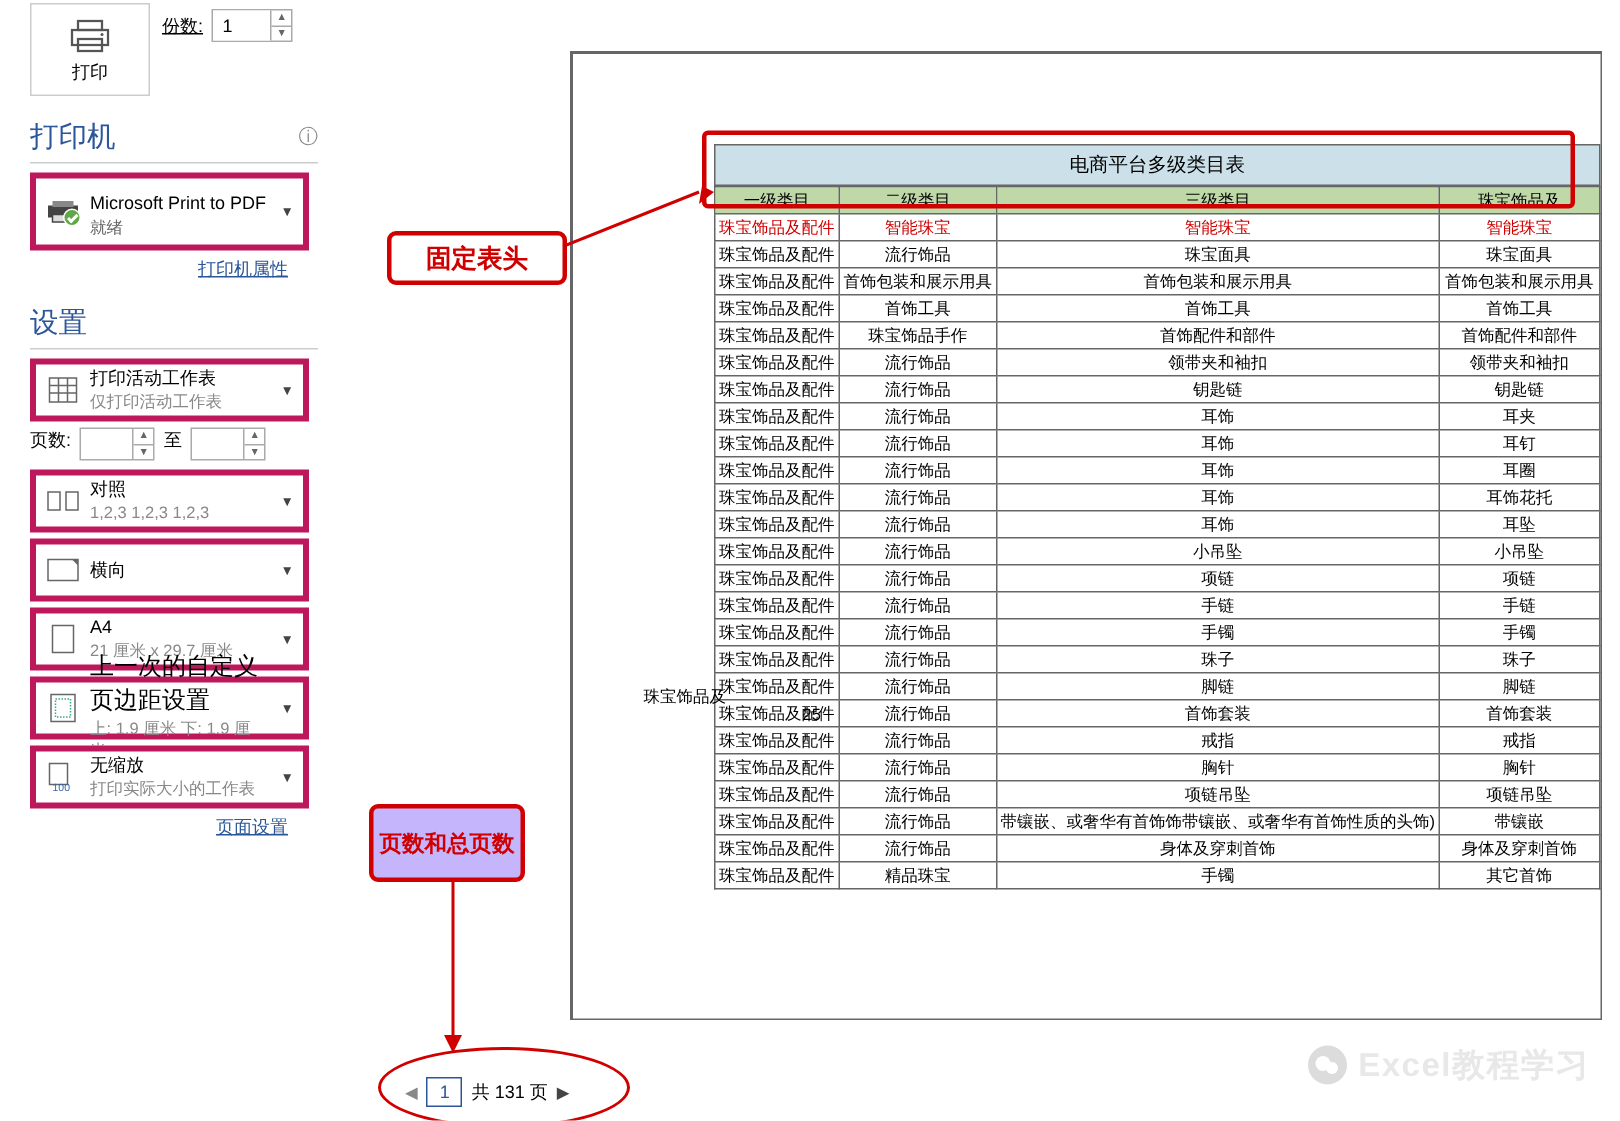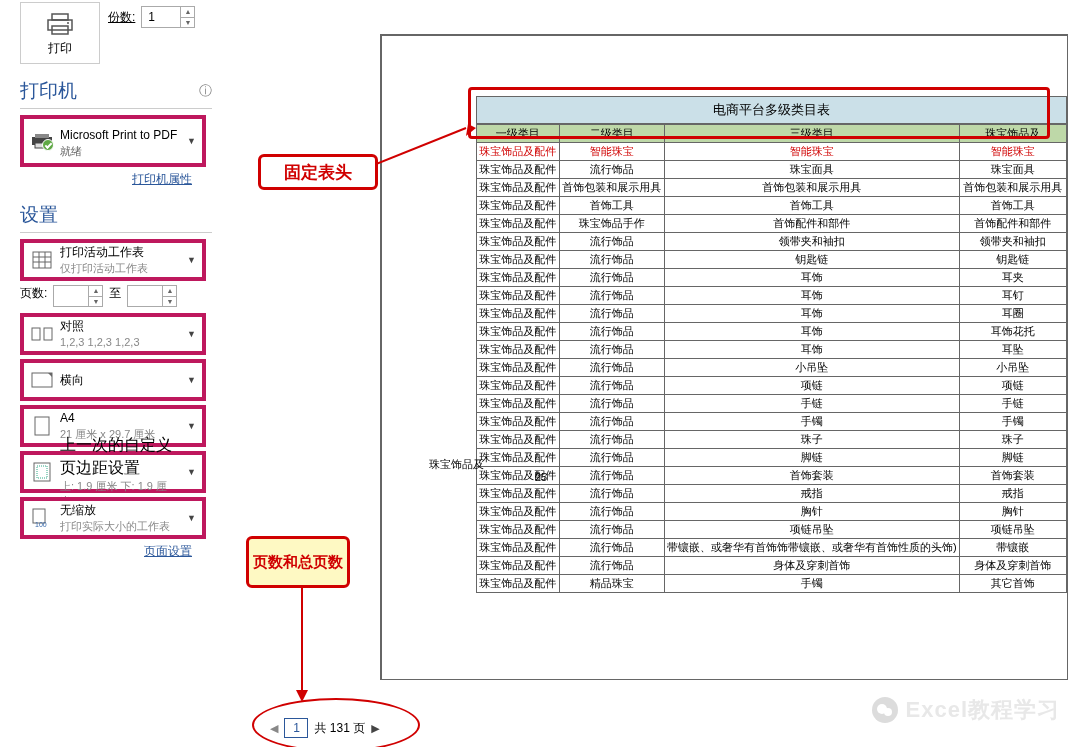--- a/index.html
+++ b/index.html
@@ -51,21 +51,21 @@
 .sheet th { background: #bed8a8; font-weight: normal; }
 .sheet .red td { color: #d00000; }
 .sheet colgroup col:nth-child(1){width:100px;}
 .sheet colgroup col:nth-child(2){width:140px;}
 .sheet colgroup col:nth-child(3){width:170px;}
 .sheet colgroup col:nth-child(4){width:190px;}
 
 .overlay{position:absolute;border:3px solid #d00000;border-radius:4px;z-index:50;}
 .ov-header{left:468px;top:87px;width:582px;height:52px;}
 .ov-fixed{left:258px;top:154px;width:120px;height:36px;display:flex;align-items:center;justify-content:center;color:#d00000;font-size:17px;font-weight:bold;background:#fff;border-radius:6px;}
-.ov-pages{left:246px;top:536px;width:104px;height:52px;display:flex;align-items:center;justify-content:center;color:#d00000;font-size:15px;font-weight:bold;background:#fef9c3;border-radius:6px;}
+.ov-pages{left:246px;top:536px;width:104px;height:52px;display:flex;align-items:center;justify-content:center;color:#d00000;font-size:15px;font-weight:bold;background:#c4b5fd;border-radius:6px;}
 .arrow-line{position:absolute;z-index:49;}
 
 .red-ellipse{position:absolute;left:252px;top:698px;width:168px;height:54px;border:2px solid #d00000;border-radius:50%;z-index:48;}
 
 .pager{position:absolute;left:270px;top:718px;display:flex;align-items:center;gap:6px;font-size:12px;z-index:60;}
 .pager .tri{font-size:11px;color:#888;cursor:pointer;}
 .pager input{width:24px;height:20px;border:1px solid #2b579a;text-align:center;color:#2b579a;font-size:12px;}
 
 .watermark{position:absolute;right:20px;bottom:22px;display:flex;align-items:center;gap:8px;color:#e8e8e8;z-index:30;}
 .watermark .wlogo{width:26px;height:26px;border-radius:50%;background:#dcdcdc;display:flex;align-items:center;justify-content:center;}

